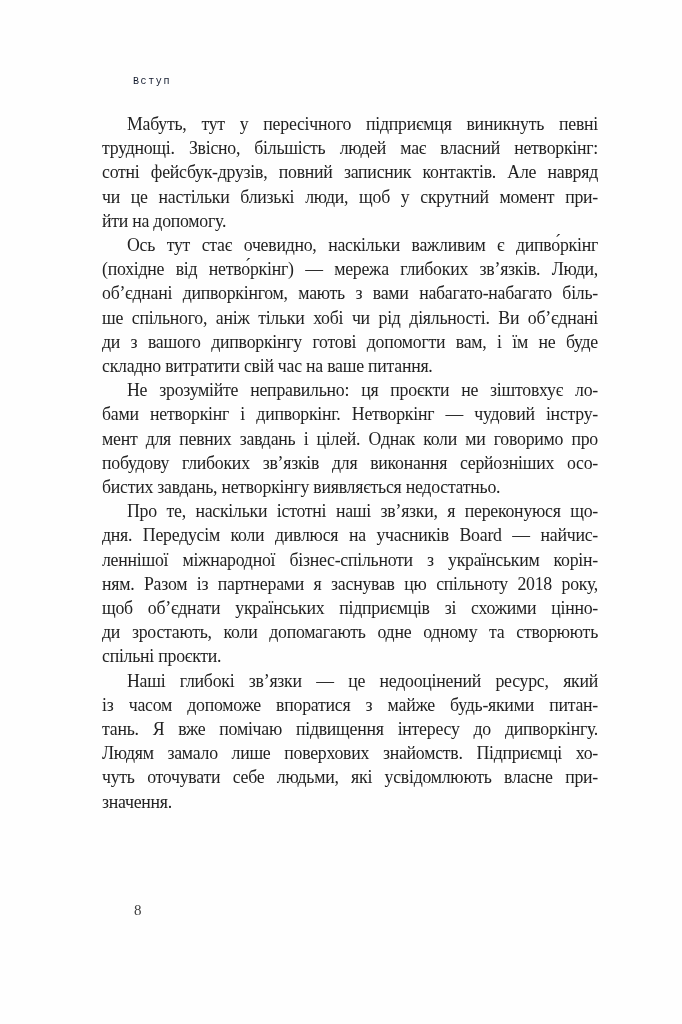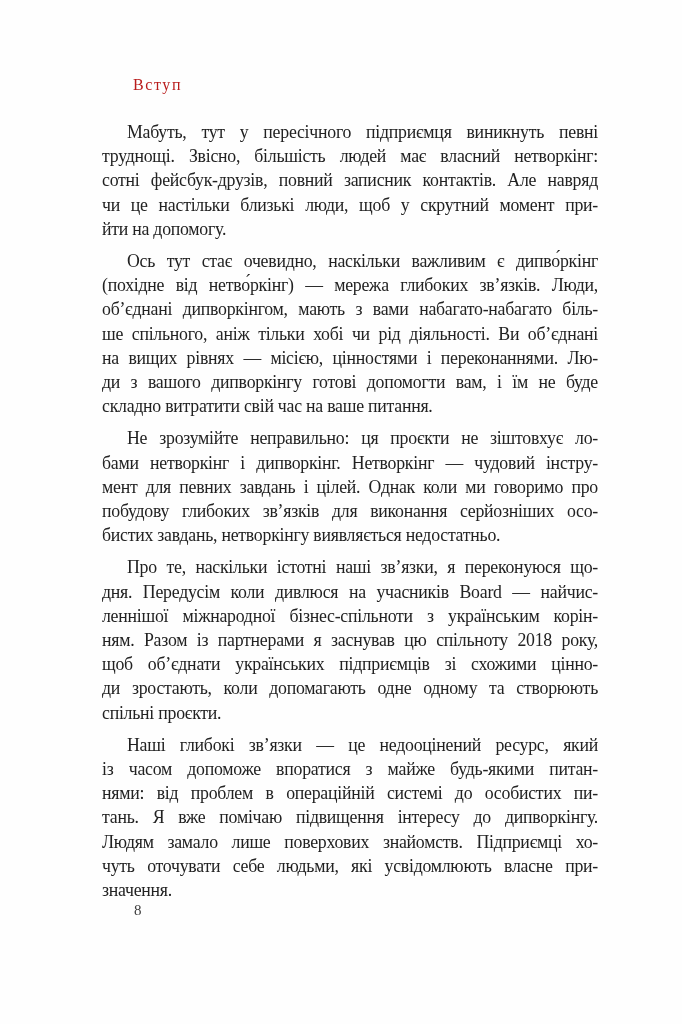--- a/index.html
+++ b/index.html
@@ -15,45 +15,44 @@
   }
   .page {
     position: absolute;
     inset: 0;
     background: #fefefe;
   }
   .running-header {
     position: absolute;
     left: 133px;
     top: 76px;
-    font-family: Liberation Serif, serif;
-    font-size: 16px;
+    font-family: Liberation Mono, monospace;
+    font-size: 10px;
     letter-spacing: 1.6px;
-    color: #b91c1c;
+    color: #0f172a;
     font-weight: 400;
   }
   .body-text {
     position: absolute;
     left: 102px;
     top: 112px;
     width: 496px;
     font-family: "Liberation Serif", "DejaVu Serif", serif;
     font-size: 17.8px;
     line-height: 24.2px;
     letter-spacing: -0.25px;
     color: #222222;
   }
   .line {
     text-align: justify;
     text-align-last: justify;
     white-space: normal;
   }
   .line.first {
     text-indent: 25px;
-    margin-top: 8px;
   }
   .line.last {
     text-align: center;
     text-align-last: left;
   }
   .page-number {
     position: absolute;
     left: 134px;
     top: 902px;
     font-family: "Liberation Serif", "DejaVu Serif", serif;
@@ -70,38 +69,36 @@
   <div class="body-text">
       <div class="line first">Мабуть, тут у пересічного підприємця виникнуть певні</div>
       <div class="line">труднощі. Звісно, більшість людей має власний нетворкінг:</div>
       <div class="line">сотні фейсбук-друзів, повний записник контактів. Але навряд</div>
       <div class="line">чи це настільки близькі люди, щоб у скрутний момент при-</div>
       <div class="line last">йти на допомогу.</div>
       <div class="line first">Ось тут стає очевидно, наскільки важливим є дипво́ркінг</div>
       <div class="line">(похідне від нетво́ркінг) — мережа глибоких зв’язків. Люди,</div>
       <div class="line">об’єднані дипворкінгом, мають з вами набагато-набагато біль-</div>
       <div class="line">ше спільного, аніж тільки хобі чи рід діяльності. Ви об’єднані</div>
-      <div class="line">на вищих рівнях — місією, цінностями і переконаннями. Лю-</div>
       <div class="line">ди з вашого дипворкінгу готові допомогти вам, і їм не буде</div>
       <div class="line last">складно витратити свій час на ваше питання.</div>
       <div class="line first">Не зрозумійте неправильно: ця проєкти не зіштовхує ло-</div>
       <div class="line">бами нетворкінг і дипворкінг. Нетворкінг — чудовий інстру-</div>
       <div class="line">мент для певних завдань і цілей. Однак коли ми говоримо про</div>
       <div class="line">побудову глибоких зв’язків для виконання серйозніших осо-</div>
       <div class="line last">бистих завдань, нетворкінгу виявляється недостатньо.</div>
       <div class="line first">Про те, наскільки істотні наші зв’язки, я переконуюся що-</div>
       <div class="line">дня. Передусім коли дивлюся на учасників Board — найчис-</div>
       <div class="line">леннішої міжнародної бізнес-спільноти з українським корін-</div>
       <div class="line">ням. Разом із партнерами я заснував цю спільноту 2018 року,</div>
       <div class="line">щоб об’єднати українських підприємців зі схожими цінно-</div>
       <div class="line">ди зростають, коли допомагають одне одному та створюють</div>
       <div class="line last">спільні проєкти.</div>
       <div class="line first">Наші глибокі зв’язки — це недооцінений ресурс, який</div>
       <div class="line">із часом допоможе впоратися з майже будь-якими питан-</div>
-      <div class="line">нями: від проблем в операційній системі до особистих пи-</div>
       <div class="line">тань. Я вже помічаю підвищення інтересу до дипворкінгу.</div>
       <div class="line">Людям замало лише поверхових знайомств. Підприємці хо-</div>
       <div class="line">чуть оточувати себе людьми, які усвідомлюють власне при-</div>
       <div class="line last">значення.</div>
     </div>
 
   <div class="page-number">8</div>
 </div>
 
 </body></html>

